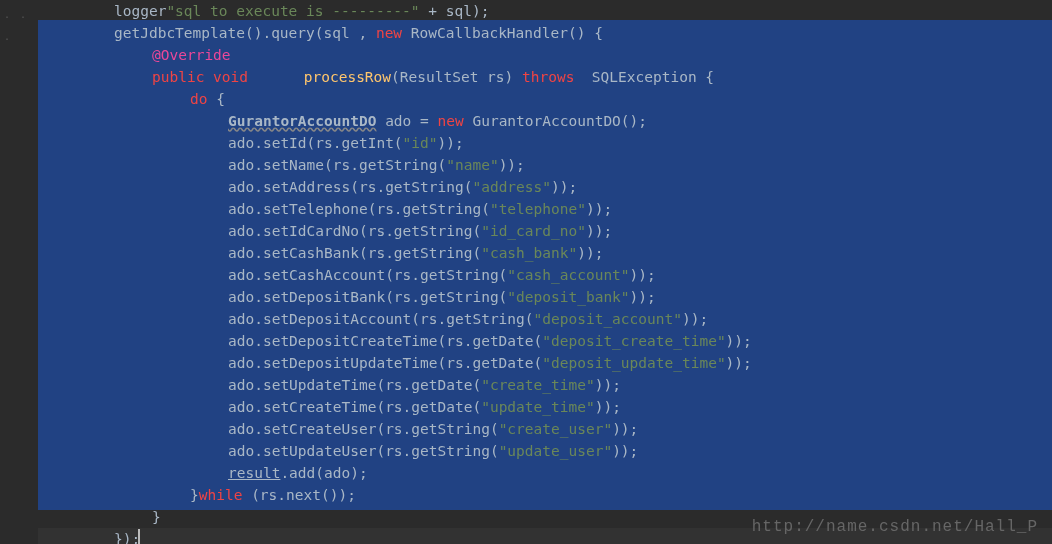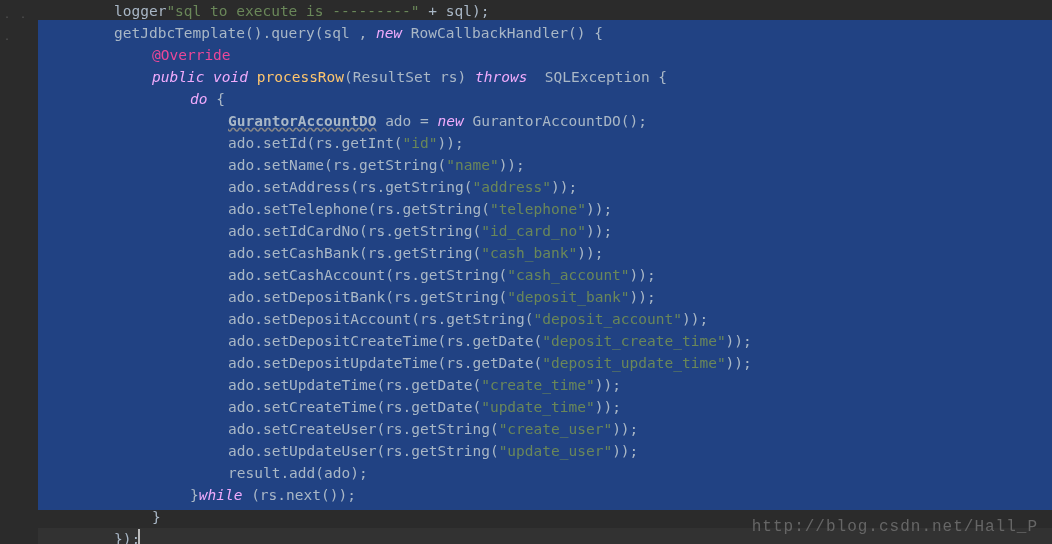--- a/index.html
+++ b/index.html
@@ -37,25 +37,25 @@
     background: #214283;
   }
   .code {
     position: absolute;
     left: 0; top: 0;
     white-space: pre;
     color: #a9b7c6;
   }
   .line { height: 22px; }
   .indent { display: inline-block; }
-  .c-kw { color: #f0abfc; font-style: italic; }      
+  .c-kw { color: #ef4444; }      
   .c-str { color: #6a8759; }     
   .c-ann { color: #ec4899; }     
-  .c-mtd { color: #ffc66d; }
-  .underline { text-decoration-color: #a9b7c6; }
+  .c-mtd { color: #ffc66d; margin-left: 47px; }
+  .underline { text-decoration: underline; text-decoration-color: #a9b7c6; }
   .squiggle { text-decoration: underline wavy #888; font-weight: bold; }
   .cursor-line {
     position: absolute;
     left: 0; height: 22px;
     width: 1014px;
     background: #323232;
   }
   .caret {
     position: absolute;
     width: 2px; height: 20px;
@@ -84,14 +84,14 @@
 <div class="editor">
   <div class="gutter">
     <span class="dots" style="top:4px;">. . .</span>
   </div>
   <div class="code-area">
     <div class="selection"></div>
     <div class="cursor-line" style="top:528px;"></div>
     <div class="caret" style="left:100px; top:529px;"></div>
     <div class="code" id="code"><div class="line"><span class="indent" style="width: 76px;"></span><span class=".info(">logger</span><span class="c-str">"sql to execute is ---------"</span><span> + sql);</span></div><div class="line"><span class="indent" style="width: 76px;"></span><span>getJdbcTemplate().query(sql</span><span> , </span><span class="c-kw">new </span><span>RowCallbackHandler() {</span></div><div class="line"><span class="indent" style="width: 114px;"></span><span class="c-ann">@Override</span></div><div class="line"><span class="indent" style="width: 114px;"></span><span class="c-kw">public void </span><span class="c-mtd">processRow</span><span>(ResultSet rs) </span><span class="c-kw">throws </span><span> SQLException {</span></div><div class="line"><span class="indent" style="width: 152px;"></span><span class="c-kw">do </span><span>{</span></div><div class="line"><span class="indent" style="width: 190px;"></span><span class="squiggle">GurantorAccountDO</span><span> ado = </span><span class="c-kw">new </span><span>GurantorAccountDO();</span></div><div class="line"><span class="indent" style="width: 190px;"></span><span>ado.setId(rs.getInt(</span><span class="c-str">"id"</span><span>));</span></div><div class="line"><span class="indent" style="width: 190px;"></span><span>ado.setName(rs.getString(</span><span class="c-str">"name"</span><span>));</span></div><div class="line"><span class="indent" style="width: 190px;"></span><span>ado.setAddress(rs.getString(</span><span class="c-str">"address"</span><span>));</span></div><div class="line"><span class="indent" style="width: 190px;"></span><span>ado.setTelephone(rs.getString(</span><span class="c-str">"telephone"</span><span>));</span></div><div class="line"><span class="indent" style="width: 190px;"></span><span>ado.setIdCardNo(rs.getString(</span><span class="c-str">"id_card_no"</span><span>));</span></div><div class="line"><span class="indent" style="width: 190px;"></span><span>ado.setCashBank(rs.getString(</span><span class="c-str">"cash_bank"</span><span>));</span></div><div class="line"><span class="indent" style="width: 190px;"></span><span>ado.setCashAccount(rs.getString(</span><span class="c-str">"cash_account"</span><span>));</span></div><div class="line"><span class="indent" style="width: 190px;"></span><span>ado.setDepositBank(rs.getString(</span><span class="c-str">"deposit_bank"</span><span>));</span></div><div class="line"><span class="indent" style="width: 190px;"></span><span>ado.setDepositAccount(rs.getString(</span><span class="c-str">"deposit_account"</span><span>));</span></div><div class="line"><span class="indent" style="width: 190px;"></span><span>ado.setDepositCreateTime(rs.getDate(</span><span class="c-str">"deposit_create_time"</span><span>));</span></div><div class="line"><span class="indent" style="width: 190px;"></span><span>ado.setDepositUpdateTime(rs.getDate(</span><span class="c-str">"deposit_update_time"</span><span>));</span></div><div class="line"><span class="indent" style="width: 190px;"></span><span>ado.setUpdateTime(rs.getDate(</span><span class="c-str">"create_time"</span><span>));</span></div><div class="line"><span class="indent" style="width: 190px;"></span><span>ado.setCreateTime(rs.getDate(</span><span class="c-str">"update_time"</span><span>));</span></div><div class="line"><span class="indent" style="width: 190px;"></span><span>ado.setCreateUser(rs.getString(</span><span class="c-str">"create_user"</span><span>));</span></div><div class="line"><span class="indent" style="width: 190px;"></span><span>ado.setUpdateUser(rs.getString(</span><span class="c-str">"update_user"</span><span>));</span></div><div class="line"><span class="indent" style="width: 190px;"></span><span class="underline">result</span><span>.add(ado);</span></div><div class="line"><span class="indent" style="width: 152px;"></span><span>}</span><span class="c-kw">while </span><span>(rs.next());</span></div><div class="line"><span class="indent" style="width: 114px;"></span><span>}</span></div><div class="line"><span class="indent" style="width: 76px;"></span><span>});</span></div></div>
   </div>
-  <div class="watermark">http://blog.csdn.net/Hall_P</div>
+  <div class="watermark">http://name.csdn.net/Hall_P</div>
 </div>
 
 </body></html>

